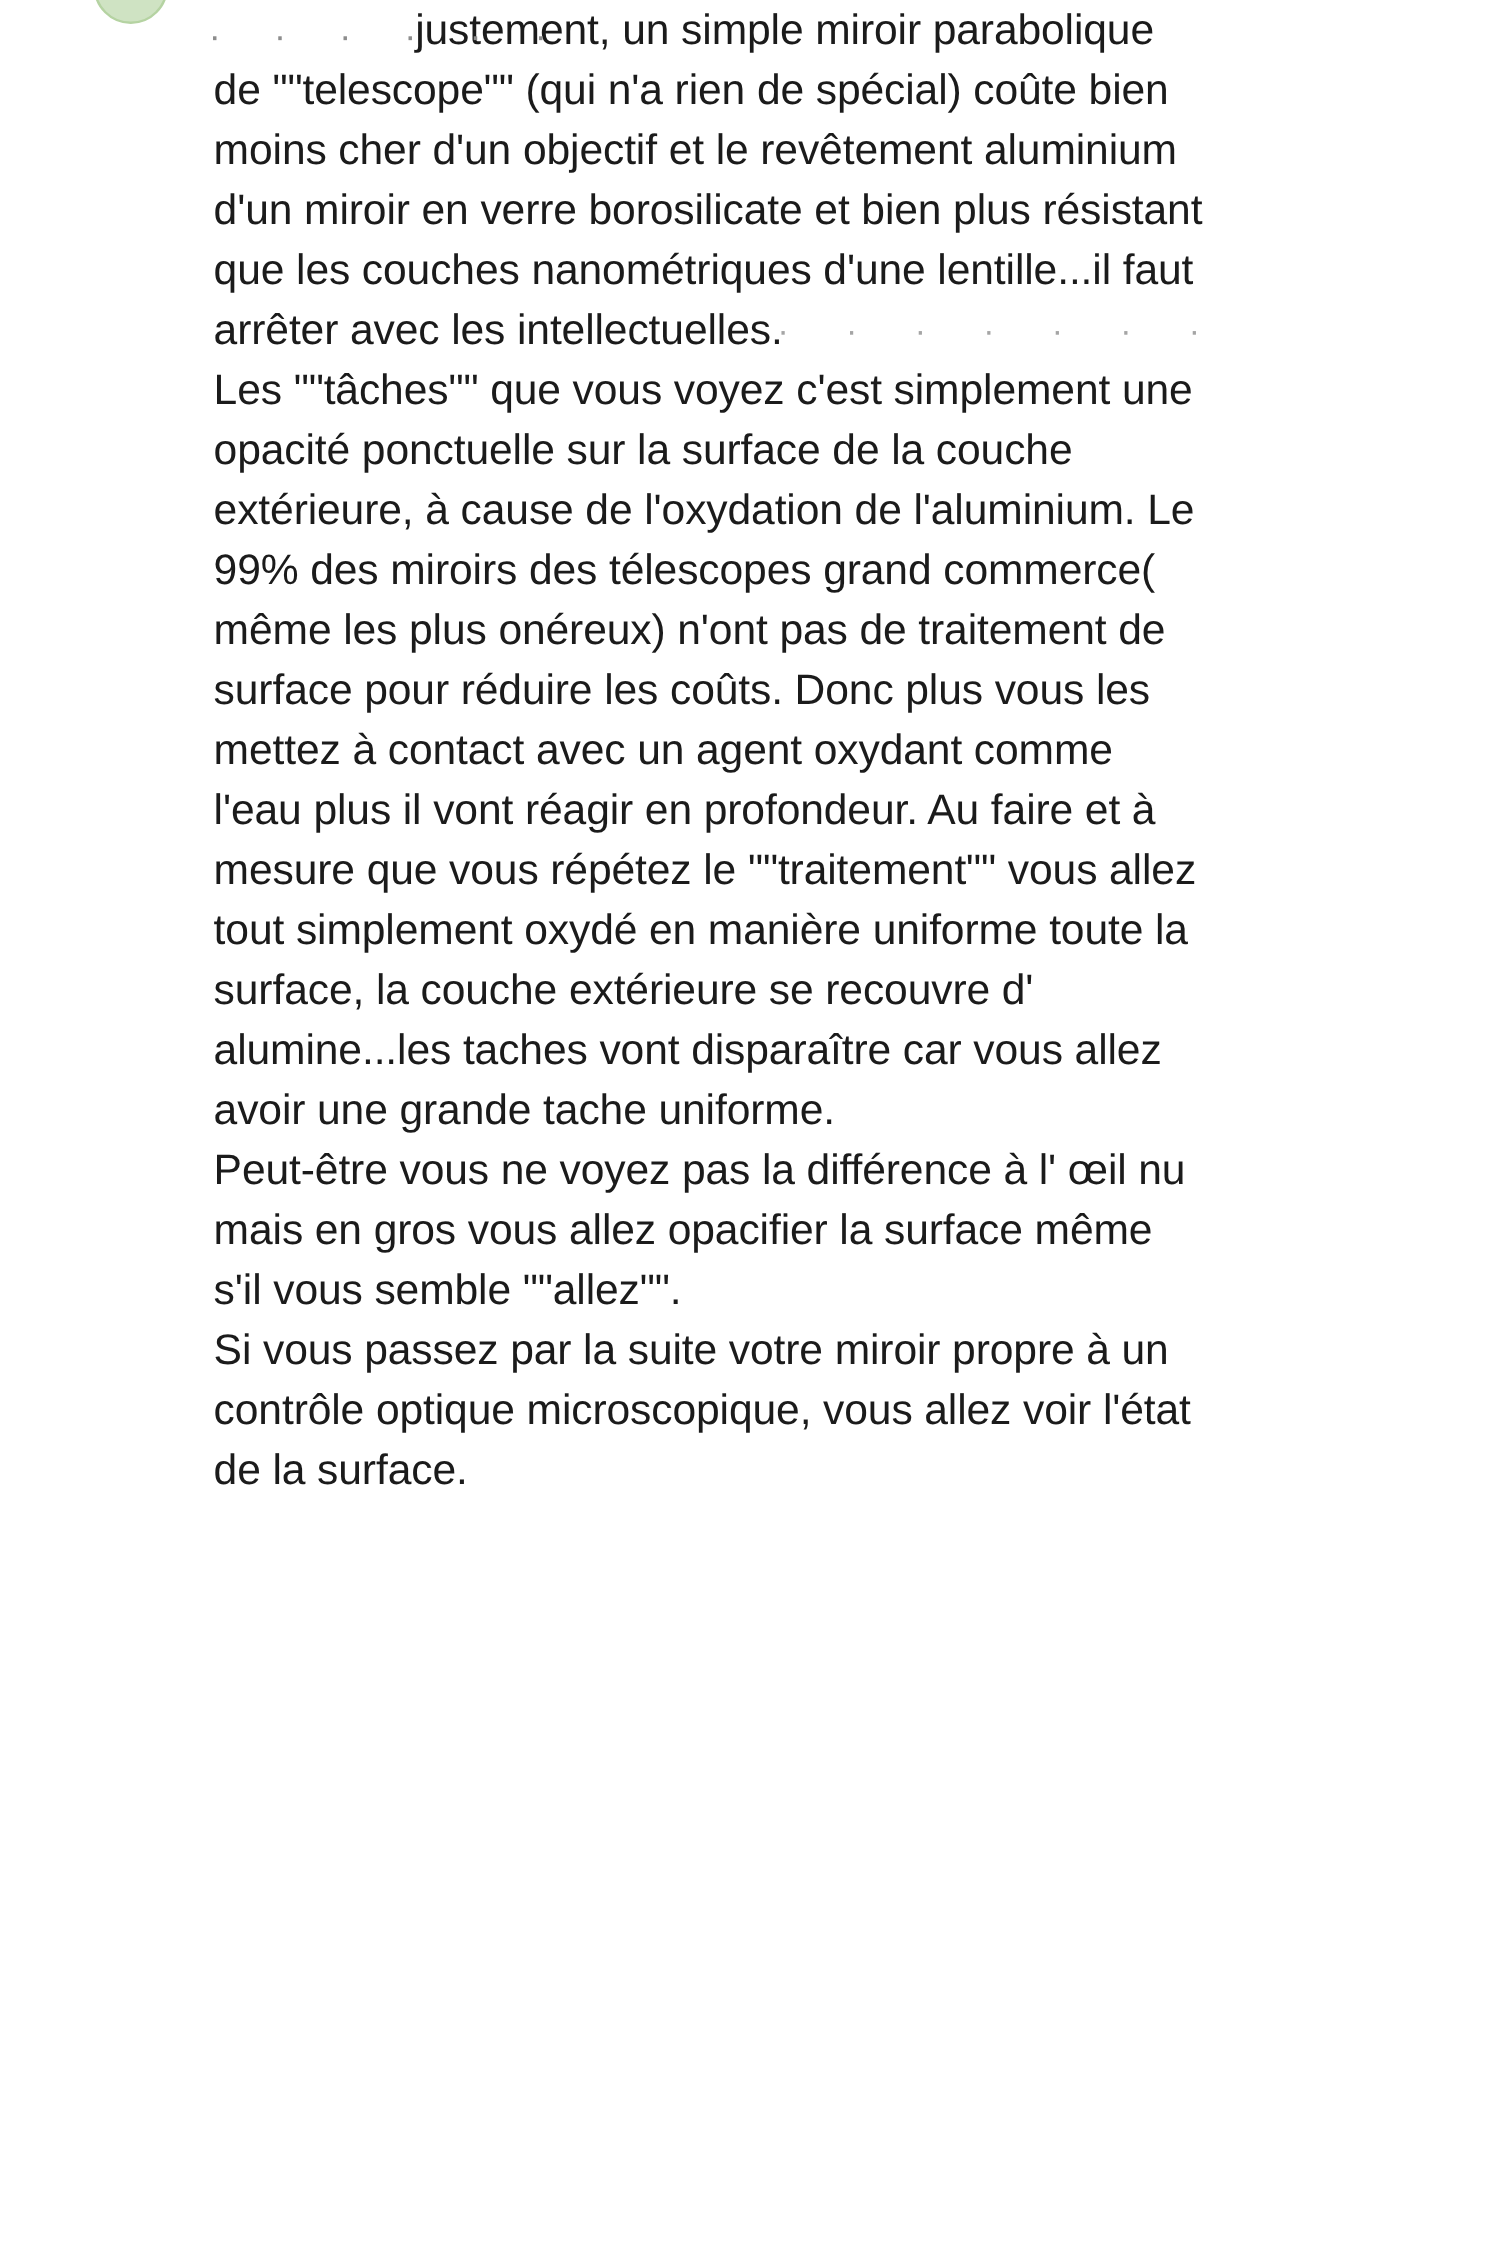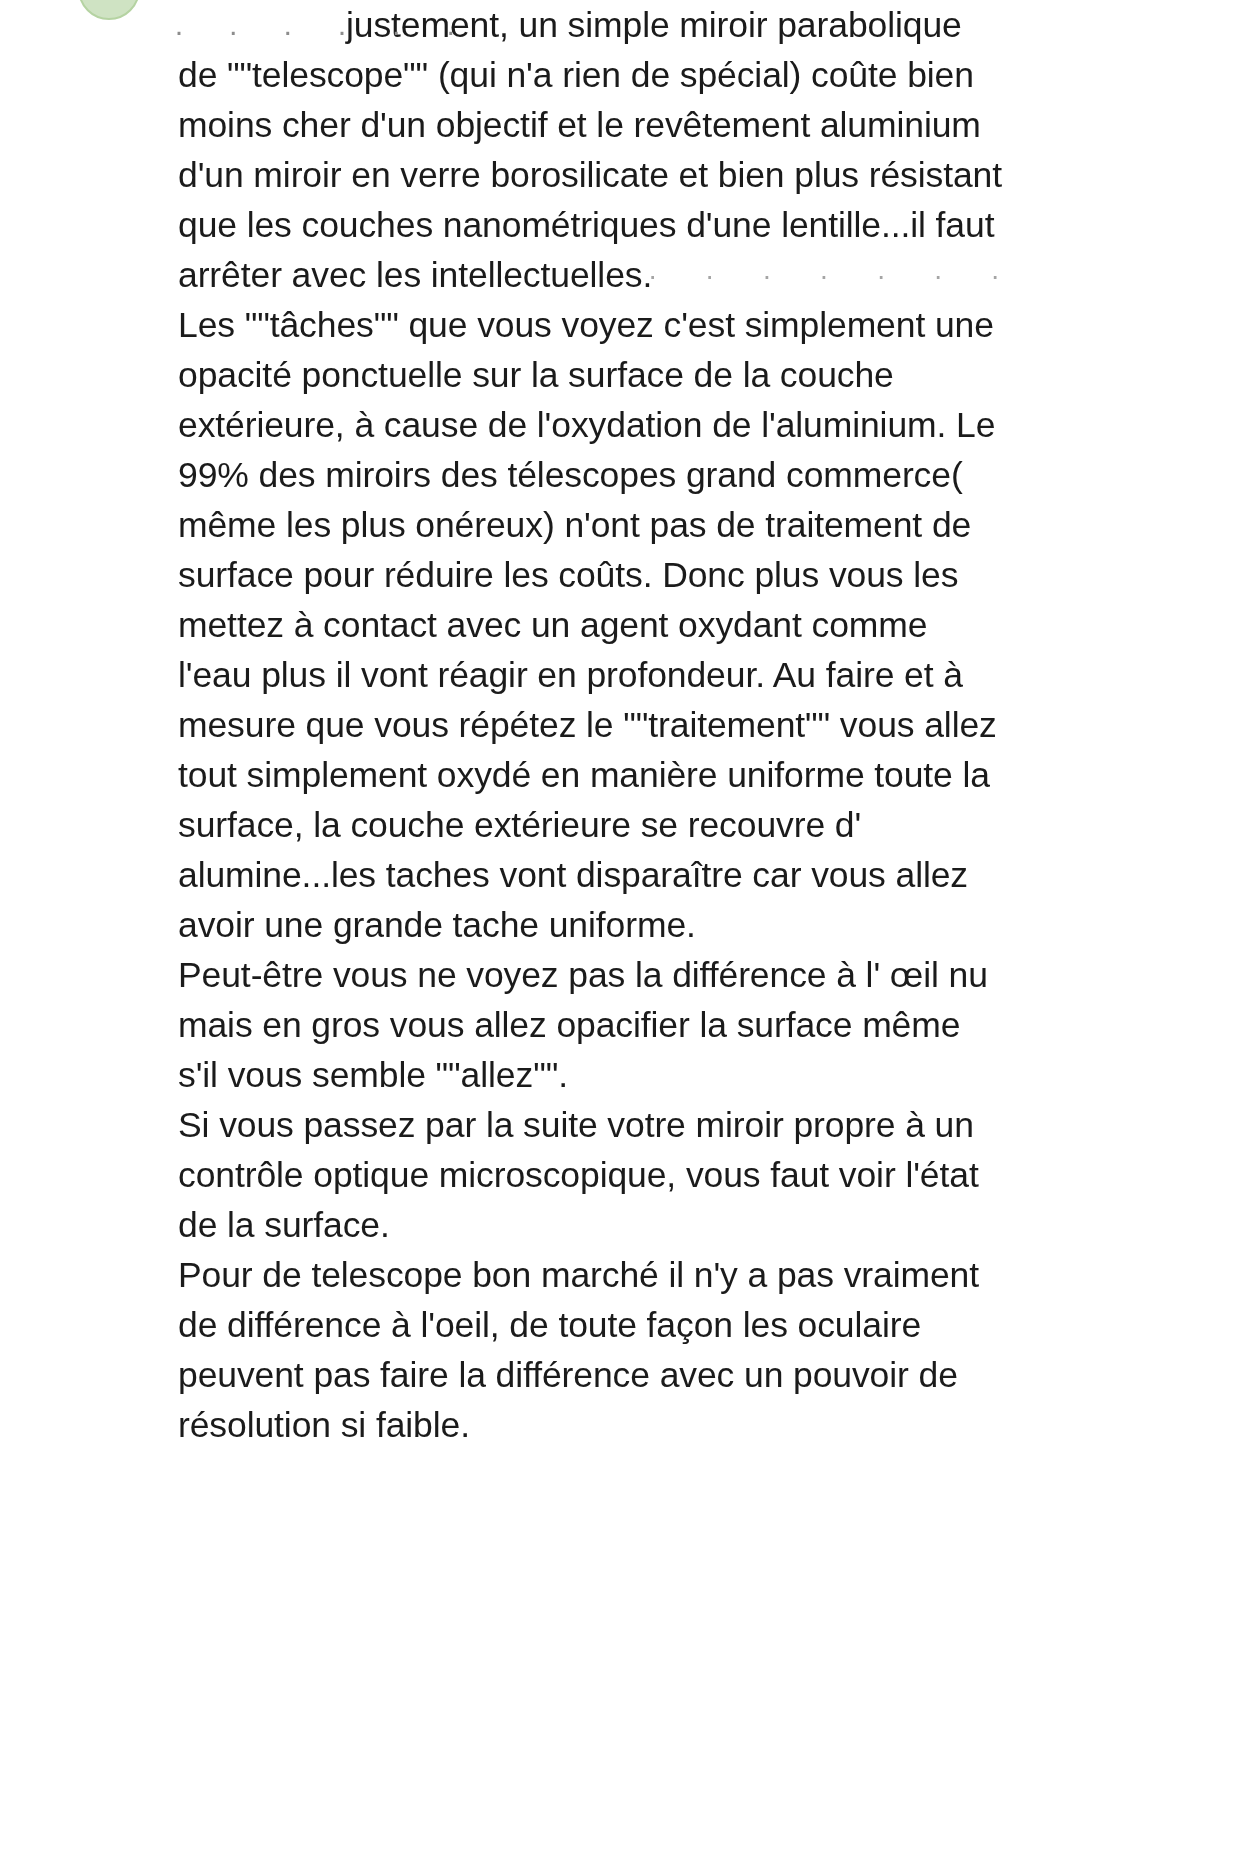--- a/index.html
+++ b/index.html
@@ -87,21 +87,20 @@
 
 <div id="page">
 
   <div id="avatar"></div>
 
   <div id="comment-body">
 
     <p id="para-1">justement, un simple miroir parabolique de ""telescope"" (qui n'a rien de spécial) coûte bien moins cher d'un objectif et le revêtement aluminium d'un miroir en verre borosilicate et bien plus résistant que les couches nanométriques d'une lentille...il faut arrêter avec les intellectuelles.</p>
     <p>Les ""tâches"" que vous voyez c'est simplement une opacité ponctuelle sur la surface de la couche extérieure, à cause de l'oxydation de l'aluminium. Le 99% des miroirs des télescopes grand commerce( même les plus onéreux) n'ont pas de traitement de surface pour réduire les coûts. Donc plus vous les mettez à contact avec un agent oxydant comme l'eau plus il vont réagir en profondeur. Au faire et à mesure que vous répétez le ""traitement"" vous allez tout simplement oxydé en manière uniforme toute la surface, la couche extérieure se recouvre d' alumine...les taches vont disparaître car vous allez avoir une grande tache uniforme.</p>
     <p>Peut-être vous ne voyez pas la différence à l' œil nu mais en gros vous allez opacifier la surface même s'il vous semble ""allez"".</p>
-    <p>Si vous passez par la suite votre miroir propre à un contrôle optique microscopique, vous faut voir l'état de la surface.</p>
-    <p>Pour de telescope bon marché il n'y a pas vraiment de différence à l'oeil, de toute façon les oculaire peuvent pas faire la différence avec un pouvoir de résolution si faible.</p>
+    <p>Si vous passez par la suite votre miroir propre à un contrôle optique microscopique, vous allez voir l'état de la surface.</p>
 
     <span class="dot-row" id="dots-top">·  ·  ·    ·  ·  ·</span>
     <span class="dot-row" id="dots-mid">·  ·   ·  ·   ·  ·  ·</span>
 
   </div>
 
 </div>
 
 </body></html>

